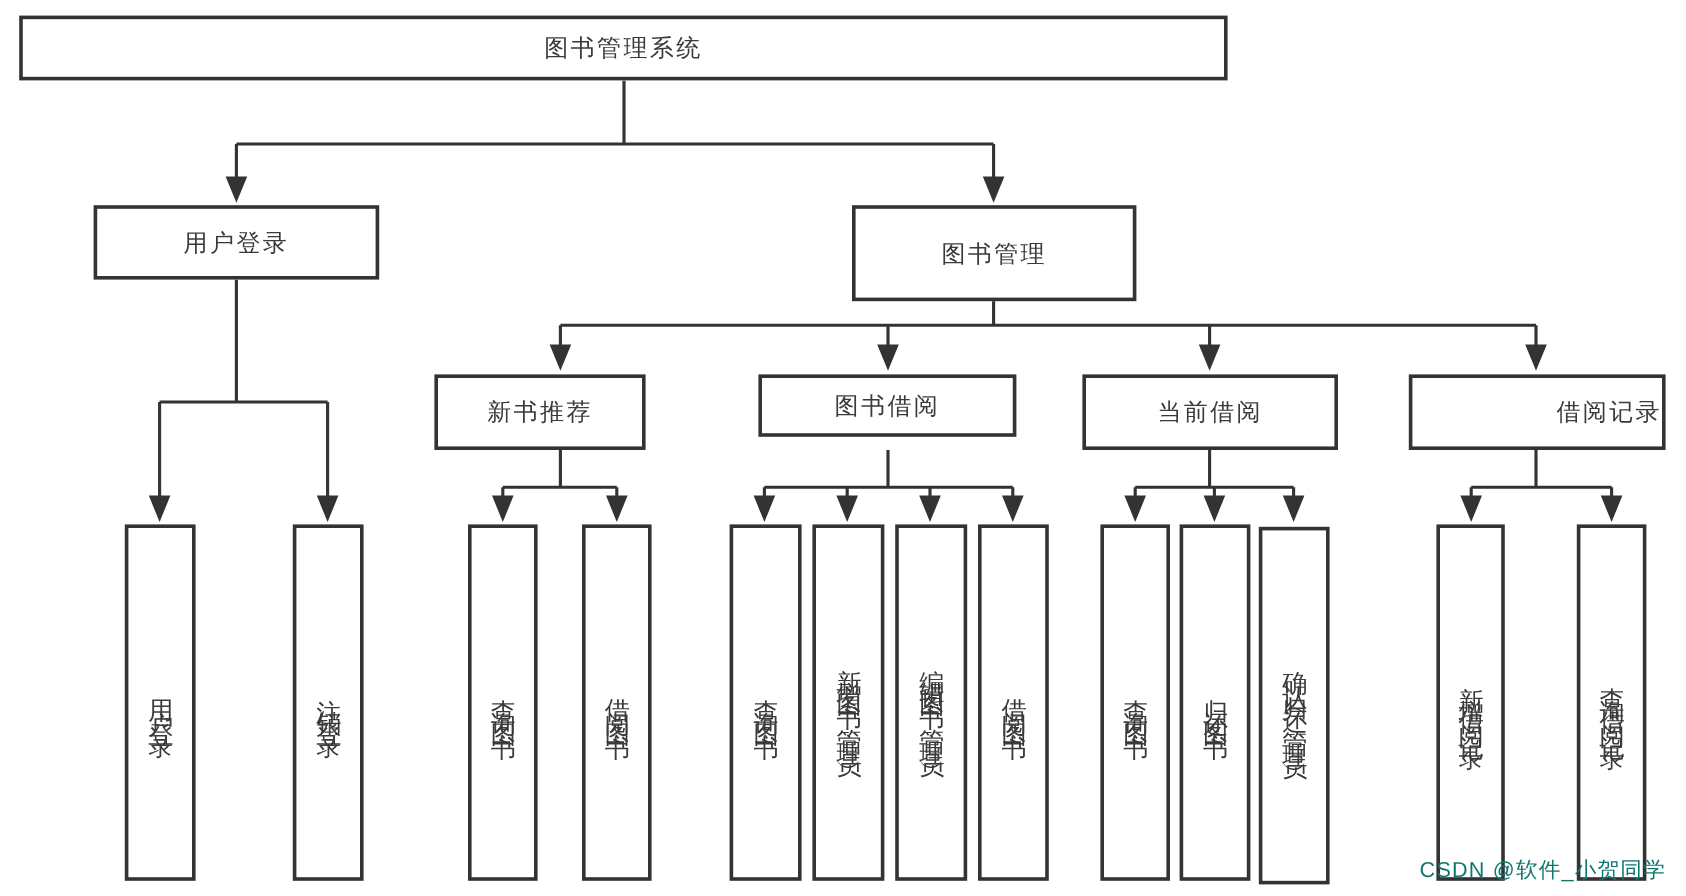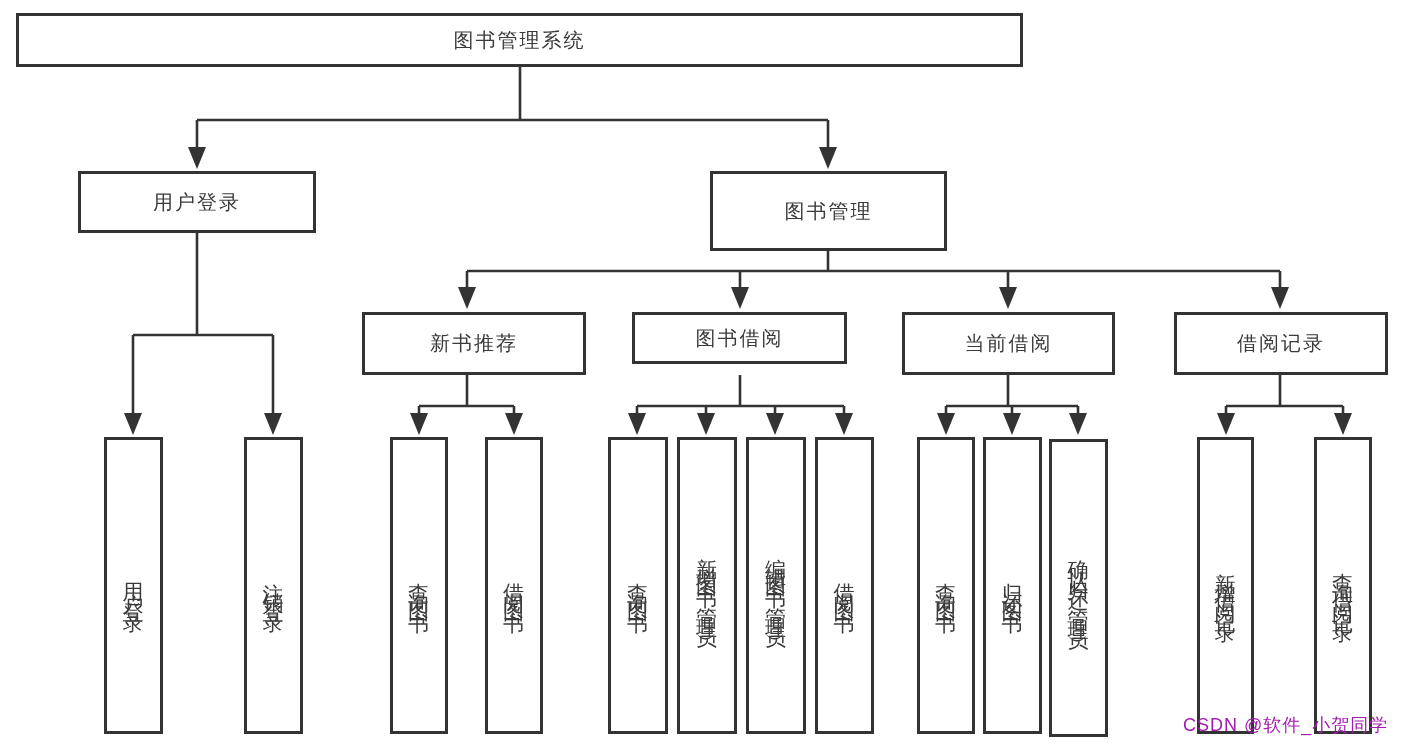--- a/index.html
+++ b/index.html
@@ -41,21 +41,21 @@
     font-size: 21px;
     color: #3a3a3a;
     letter-spacing: 10px;
     line-height: 1;
     white-space: nowrap;
   }
   .watermark {
     position: absolute;
     left: 1183px; top: 713px;
     font-size: 18px;
-    color: #a21caf;
+    color: #0f766e;
     letter-spacing: 1px;
     white-space: nowrap;
     z-index: 6;
   }
 </style>
 </head>
 <body>
 
 <div class="canvas">
 
@@ -103,30 +103,30 @@
     <span class="label-h">图书管理系统</span>
   </div>
 
   <div class="box" style="left:78px; top:171px; width:238px; height:62px;">
     <span class="label-h">用户登录</span>
   </div>
   <div class="box" style="left:710px; top:171px; width:237px; height:80px;">
     <span class="label-h">图书管理</span>
   </div>
 
-  <div class="box" style="left:362px; top:312px; width:224px; height:63px;">
+  <div class="box" style="left:362px; top:312px; width:176px; height:63px;">
     <span class="label-h">新书推荐</span>
   </div>
   <div class="box" style="left:632px; top:312px; width:215px; height:52px;">
     <span class="label-h">图书借阅</span>
   </div>
   <div class="box" style="left:902px; top:312px; width:213px; height:63px;">
     <span class="label-h">当前借阅</span>
   </div>
-  <div class="box" style="left:1174px; top:312px; width:214px; height:63px;">
+  <div class="box" style="left:1174px; top:312px; width:214px; height:63px;justify-content:flex-end;">
     <span class="label-h">借阅记录</span>
   </div>
 
   <div class="box" style="left:104px; top:437px; width:59px; height:297px;">
     <span class="label-v">用户登录</span>
   </div>
   <div class="box" style="left:244px; top:437px; width:59px; height:297px;">
     <span class="label-v">注销登录</span>
   </div>
 

